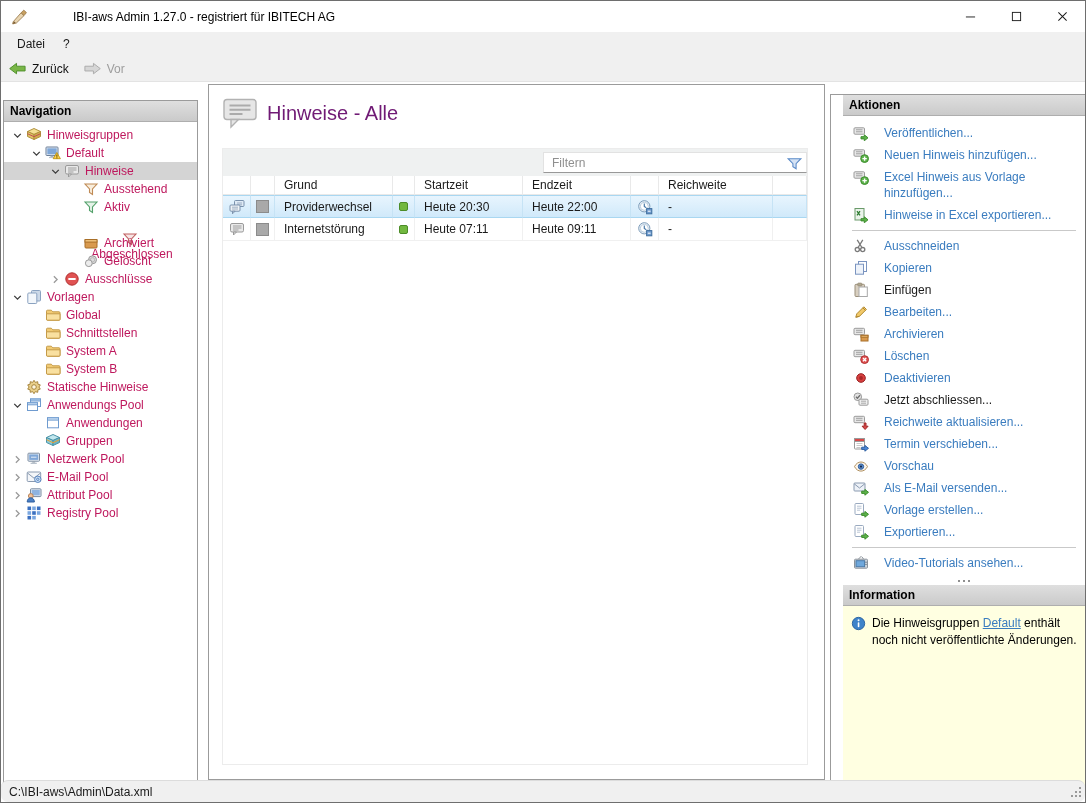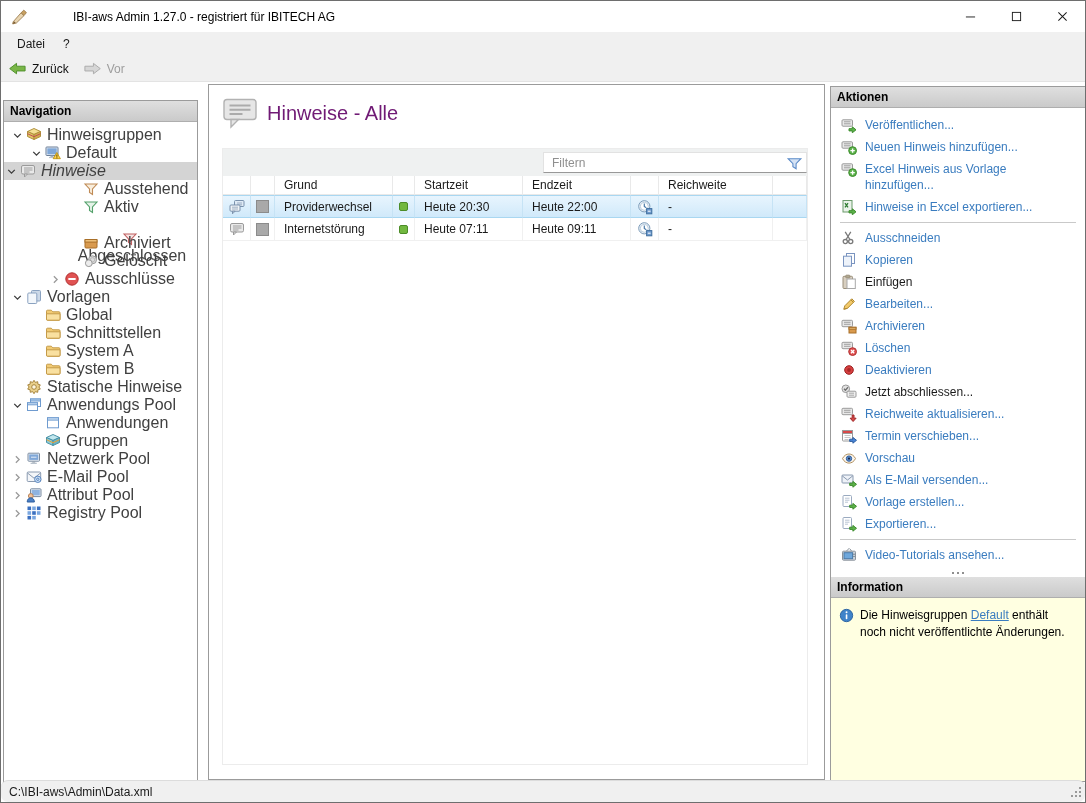--- a/index.html
+++ b/index.html
@@ -24,21 +24,21 @@
   .tool-btn.disabled .lbl{color:#9d9d9d;}
   .tool-btn .lbl{color:#111;}
 
   
   .body-area{position:absolute;top:81px;left:0;right:0;bottom:22px;background:#fff;}
   .panel{position:absolute;border:1px solid #9b9b9b;background:#fff;box-sizing:border-box;display:flex;flex-direction:column;}
   .panel-header{height:20px;line-height:20px;flex:none;background:linear-gradient(#dfdfdf,#cacaca);border-bottom:1px solid #aeaeae;font-size:12px;font-weight:bold;color:#000;padding-left:6px;}
 
   
   #nav-panel{left:2px;top:18px;width:195px;height:696px;}
-  .tree{flex:1;overflow:hidden;padding-top:4px;font-size:16px;color:#404040;}
+  .tree{flex:1;overflow:hidden;padding-top:4px;font-size:12px;color:#be185d;}
   .tree-row{height:18px;display:flex;align-items:center;cursor:default;}
   .tree-row.selected{background:#d4d4d4;}
   .chev{width:15px;height:15px;flex:none;display:flex;align-items:center;justify-content:center;}
   .chev svg{width:13px;height:13px;}
   .ticon{width:16px;height:16px;flex:none;margin:0 5px 0 1px;}
   .ticon svg{width:16px;height:16px;}
 
   
   #main-panel{left:207px;top:2px;width:617px;height:696px;display:block;position:absolute;}
   .big-icon{position:absolute;left:13px;top:12px;width:37px;height:32px;}
@@ -57,23 +57,23 @@
   .gr-cell{border-right:1px solid #f0f0f0;border-bottom:1px solid #f0f0f0;display:flex;align-items:center;padding-left:9px;font-size:12px;color:#1a1a1a;box-sizing:border-box;overflow:hidden;}
   .gr-cell.center{justify-content:center;padding-left:0;}
   .grid-row.selected{background:linear-gradient(#e9f5fe,#cfe9fa);}
   .grid-row.selected .gr-cell{border-top:1px solid #a9d7f1;border-bottom:1px solid #a9d7f1;border-right-color:#c6e3f5;}
   .cat-square{width:13px;height:13px;background:#a9a9a9;border:1px solid #8b8b8b;box-sizing:border-box;}
   .status-dot{width:7px;height:7px;border-radius:2px;background:var(--status-green,#72b840);border:1px solid #4c8c28;box-sizing:content-box;}
   .ricon{width:16px;height:16px;}
   .ricon svg{width:16px;height:16px;}
 
   
-  #right-col{left:829px;top:4px;width:256px;height:696px;}
+  #right-col{left:829px;top:12px;width:256px;height:696px;padding-left:12px;}
   .actions-list{padding:6px 0 2px 0;flex:none;}
-  .action-item{display:flex;gap:8px;padding:3px 10px;font-size:12px;color:var(--link,#3a7cbf);align-items:flex-start;cursor:pointer;}
+  .action-item{display:flex;gap:15px;padding:3px 10px;font-size:12px;color:var(--link,#3a7cbf);align-items:flex-start;cursor:pointer;}
   .action-item .aicon{width:16px;height:16px;flex:none;}
   .action-item .aicon svg{width:16px;height:16px;}
   .action-item .albl{line-height:16px;}
   .action-item.disabled{color:#1a1a1a;cursor:default;}
   .action-sep{border-top:1px solid #c9c9c9;margin:4px 9px;}
   .splitter-h{height:9px;display:flex;align-items:center;justify-content:center;flex:none;cursor:row-resize;}
   .splitter-dots{width:2px;height:2px;background:#8f8f8f;box-shadow:5px 0 0 #8f8f8f,10px 0 0 #8f8f8f;margin-right:10px;}
   .info-content{flex:1;background:var(--info-bg,#ffffe1);padding:9px 8px;display:flex;gap:6px;font-size:12px;color:#000;line-height:1.4;}
   .info-icon{width:15px;height:15px;flex:none;margin-top:1px;}
   .info-icon svg{width:15px;height:15px;}
@@ -165,21 +165,21 @@
                 <rect x="1" y="2" width="12" height="8.5" rx="0.8" fill="#e6edf5" stroke="#6b7f99"></rect>
                 <rect x="2.3" y="3.3" width="9.4" height="6" fill="#7fa7d8"></rect>
                 <rect x="5.5" y="10.5" width="3" height="1.4" fill="#9aa5b1"></rect>
                 <rect x="4" y="11.9" width="6" height="1.2" fill="#b9c2cc"></rect>
                 <path d="M11.8 7.5l3.6 6.2H8.2z" fill="#ffd24a" stroke="#b98a00" stroke-width="0.8"></path>
                 <rect x="11.4" y="9.6" width="1" height="2.2" fill="#5a4500"></rect>
                 <rect x="11.4" y="12.3" width="1" height="1" fill="#5a4500"></rect>
               </svg></span>
             <span>Default</span>
           </div>
-          <div class="tree-row selected" style=" font-style: italic;">
+          <div class="tree-row selected" style="padding-left: 44px;">
             <span class="chev">
               <svg viewBox="0 0 16 16">
                 <path d="M4 6l4 4 4-4" fill="none" stroke="#3c3c3c" stroke-width="1.6"></path>
               </svg>
             </span>
             <span class="ticon"><svg viewBox="0 0 16 16">
                 <rect x="1.5" y="2.5" width="13" height="8.5" rx="1.5" fill="#e9e9e9" stroke="#9a9a9a"></rect>
                 <path d="M4.5 11v3l3-3z" fill="#e9e9e9" stroke="#9a9a9a"></path>
                 <path d="M4 5h8.5M4 7h8.5M4 9h5.5" fill="none" stroke="#9f9f9f"></path>
               </svg></span>

